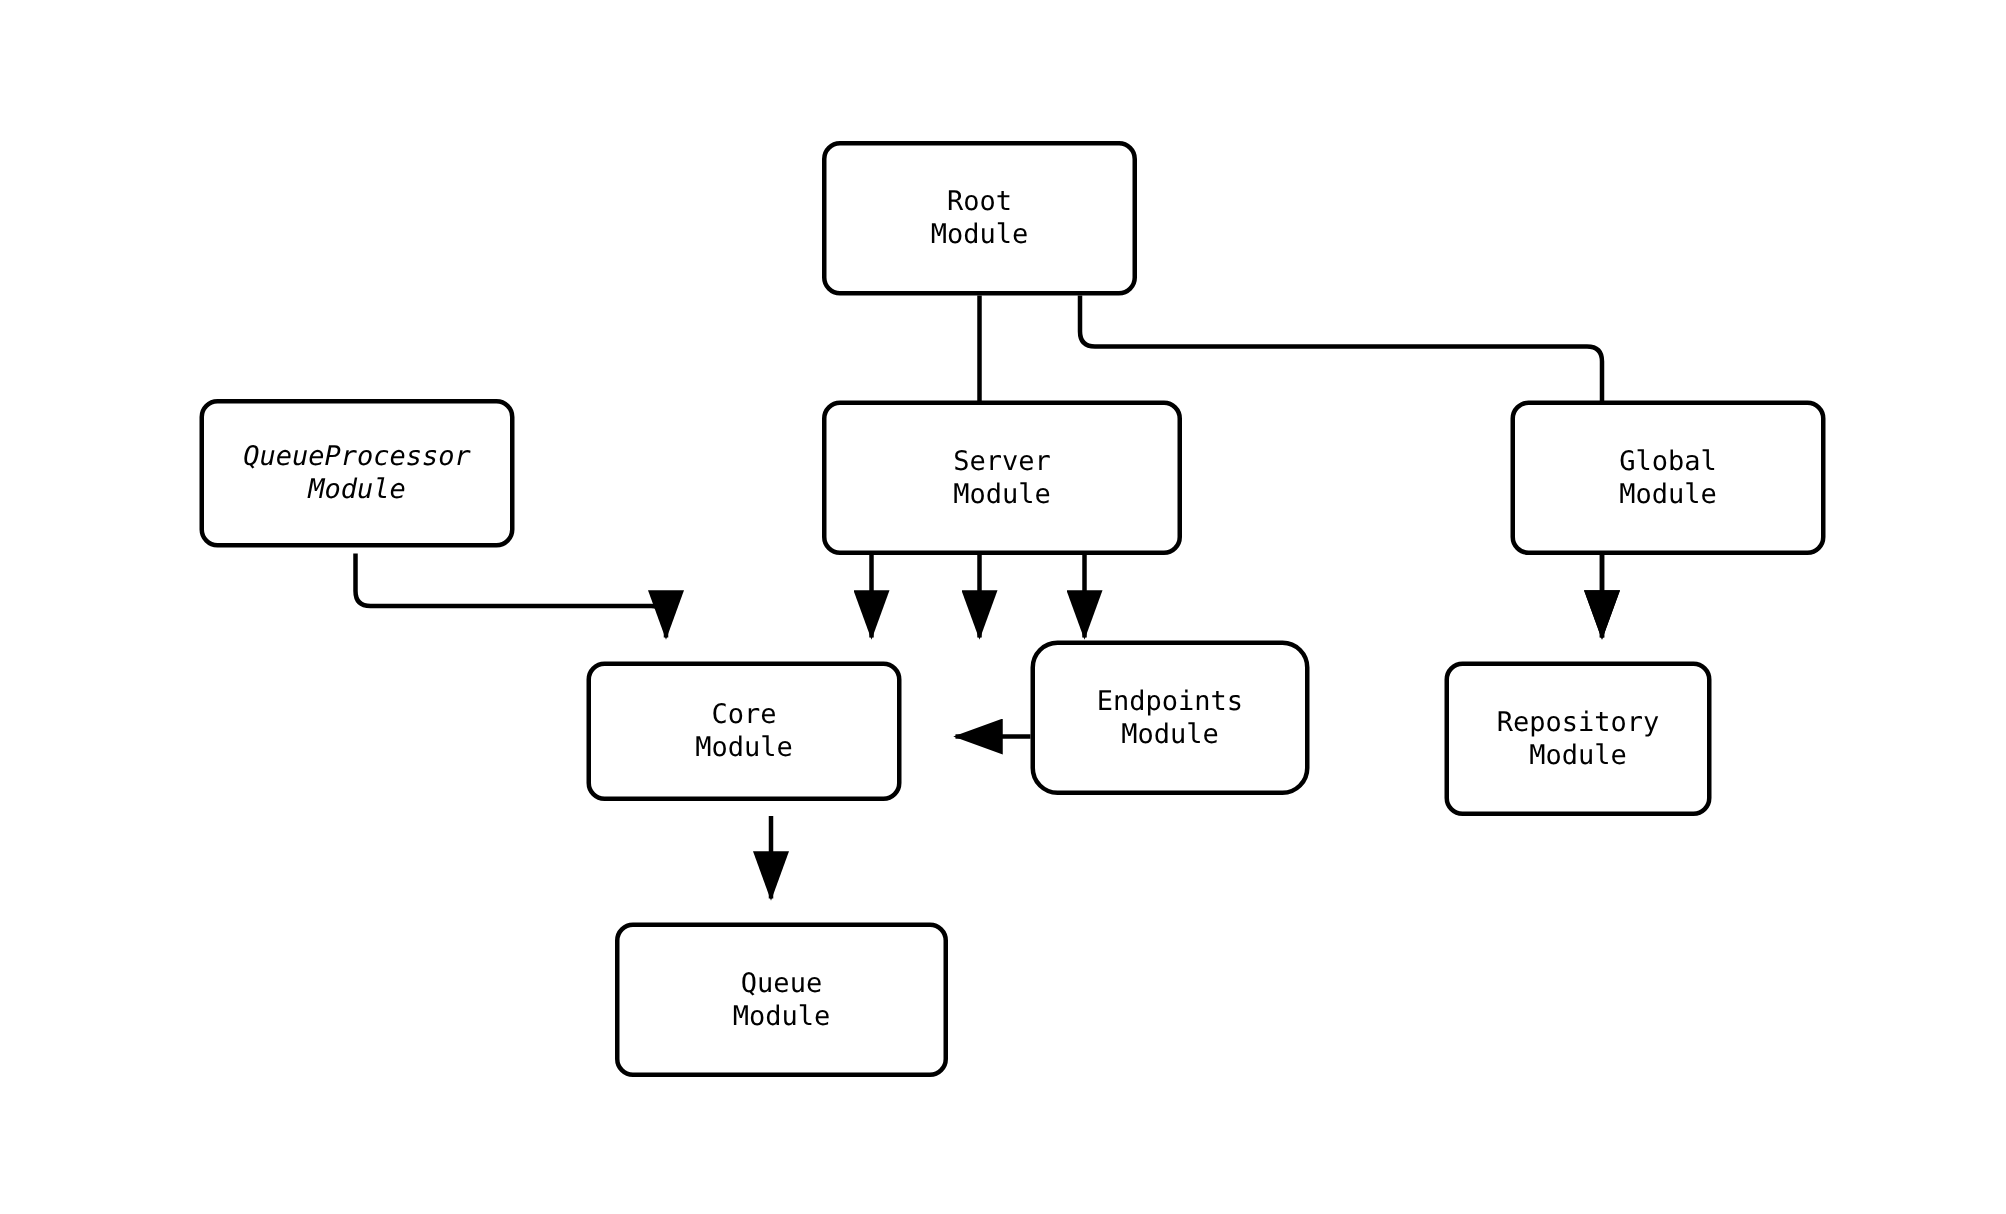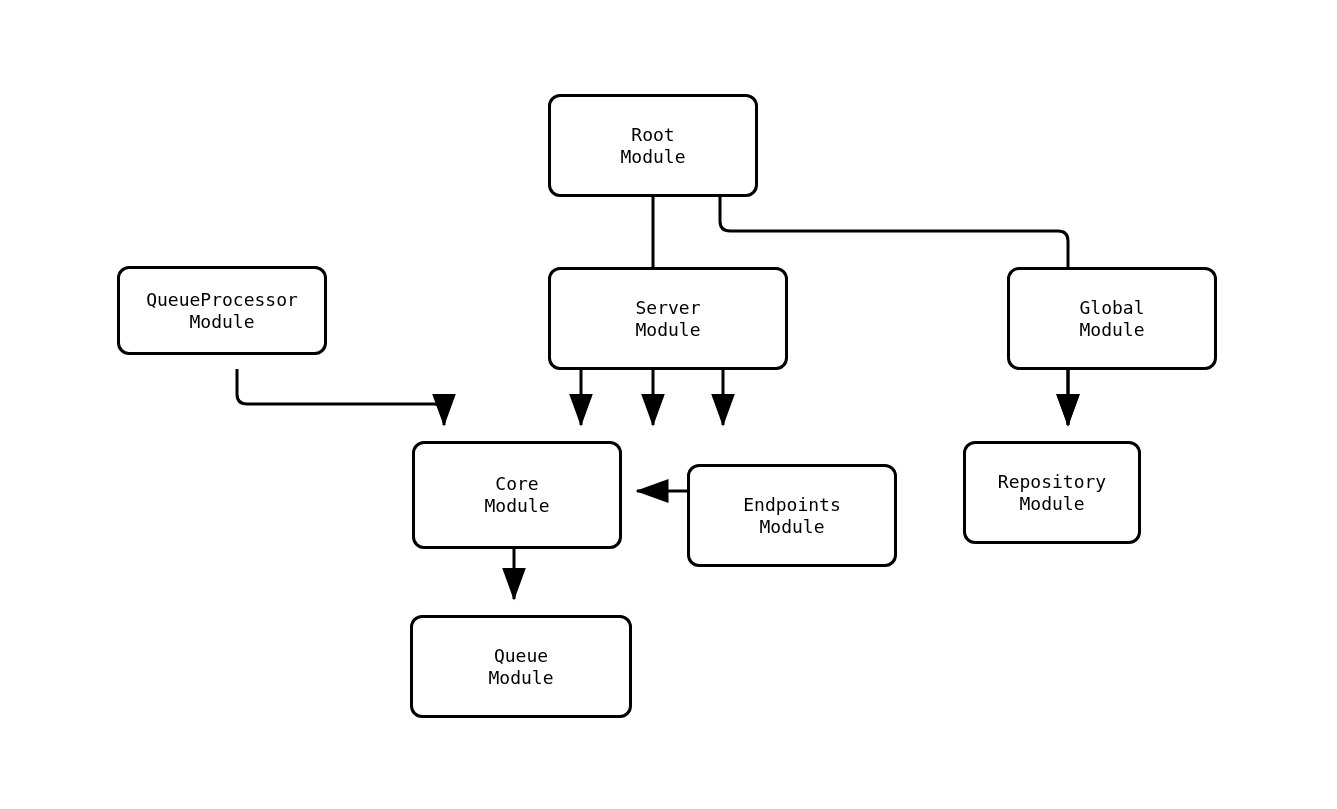--- a/index.html
+++ b/index.html
@@ -67,37 +67,37 @@
         <path d="M 1068 370 L 1068 425" marker-end="url(#arrowhead)" stroke="#000000"></path>
         <path d="M 514 544 L 514 599" marker-end="url(#arrowhead)" stroke="#000000"></path>
       </g>
   </svg>
 
   <div id="nodes-group">
       <div class="node" style="left: 548px; top: 94px; width: 210px; height: 103px; border-color: rgb(0, 0, 0);">
         <div class="node-label">Root</div>
         <div class="node-label">Module</div>
       </div>
-      <div class="node" style="left: 117px; top: 266px; width: 210px; height: 89px; border-color: rgb(0, 0, 0);">
+      <div class="node" style="left: 133px; top: 266px; width: 210px; height: 99px; border-color: rgb(0, 0, 0); font-style: italic;">
         <div class="node-label">QueueProcessor</div>
         <div class="node-label">Module</div>
       </div>
       <div class="node" style="left: 548px; top: 267px; width: 240px; height: 103px; border-color: rgb(0, 0, 0);">
         <div class="node-label">Server</div>
         <div class="node-label">Module</div>
       </div>
       <div class="node" style="left: 1007px; top: 267px; width: 210px; height: 103px; border-color: rgb(0, 0, 0);">
         <div class="node-label">Global</div>
         <div class="node-label">Module</div>
       </div>
-      <div class="node" style="left: 412px; top: 441px; width: 210px; height: 108px; border-color: rgb(0, 0, 0);">
+      <div class="node" style="left: 391px; top: 441px; width: 210px; height: 93px; border-color: rgb(0, 0, 0);">
         <div class="node-label">Core</div>
         <div class="node-label">Module</div>
       </div>
-      <div class="node" style="left: 687px; top: 464px; width: 210px; height: 103px; border-color: rgb(0, 0, 0);">
+      <div class="node" style="left: 687px; top: 427px; width: 186px; height: 103px; border-color: rgb(0, 0, 0); border-radius: 18px;">
         <div class="node-label">Endpoints</div>
         <div class="node-label">Module</div>
       </div>
       <div class="node" style="left: 963px; top: 441px; width: 178px; height: 103px; border-color: rgb(0, 0, 0); align-items: center;">
         <div class="node-label">Repository</div>
         <div class="node-label">Module</div>
       </div>
       <div class="node" style="left: 410px; top: 615px; width: 222px; height: 103px; border-color: rgb(0, 0, 0);">
         <div class="node-label">Queue</div>
         <div class="node-label">Module</div>

